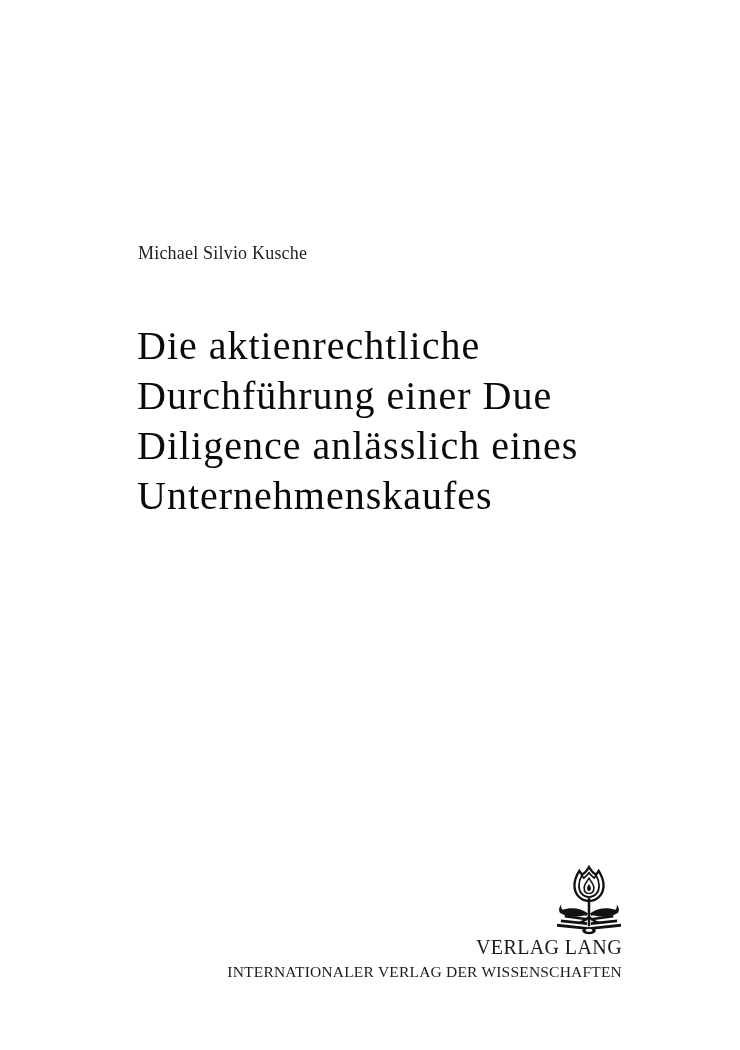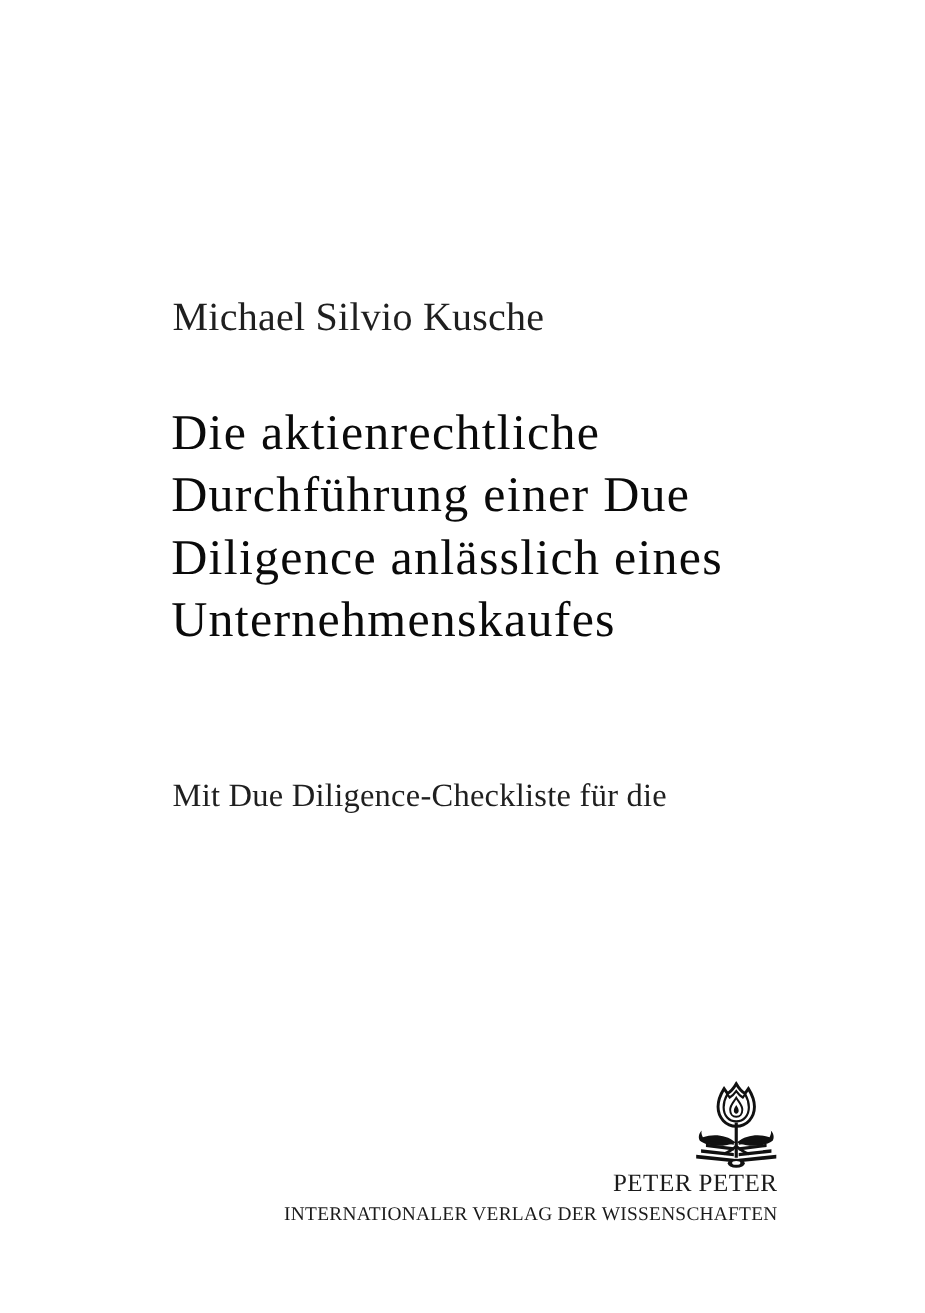--- a/index.html
+++ b/index.html
@@ -13,21 +13,21 @@
     height: 1050px;
     background: #ffffff;
     overflow: hidden;
     font-family: "Liberation Serif", "DejaVu Serif", serif;
     color: #1c1c1c;
   }
   .author {
     position: absolute;
     left: 138px;
     top: 236px;
-    font-size: 32px;
+    font-size: 18px;
     line-height: 34px;
     letter-spacing: 0.2px;
     color: #1f1f1f;
     white-space: nowrap;
   }
   .title {
     position: absolute;
     left: 137px;
     top: 321px;
     margin: 0;
@@ -91,21 +91,20 @@
   <div class="author">Michael Silvio Kusche</div>
 
   <h1 class="title">
     <span class="t-line">Die aktienrechtliche</span>
     <span class="t-line">Durchführung einer Due</span>
     <span class="t-line">Diligence anlässlich eines</span>
     <span class="t-line">Unternehmenskaufes</span>
   </h1>
 
   <div class="subtitle">
-    <span class="s-line">Mit Due Diligence-Checkliste für die</span>
   </div>
 
   <svg class="publisher-logo" viewBox="0 0 68 74" xmlns="http://www.w3.org/2000/svg" fill="none" stroke="none" aria-hidden="true">
 
     <path d="M34,34 L34,63" stroke="#111111" stroke-width="2.6"></path>
 
     <path d="M34,2
              C31.5,6.5 29.5,8.5 26.8,10
              L24,6
              C21.5,10 19,14.5 19,21
@@ -159,17 +158,17 @@
 
     <path d="M55,47 L36,49.8 L36,52.2 L55,49.4 Z" fill="#111111"></path>
     <path d="M59,51.5 L36,54.4 L36,57 L59,54.1 Z" fill="#111111"></path>
     <path d="M63,56 L36,59 L36,61.8 L63,58.8 Z" fill="#111111"></path>
     <path d="M67,60.5 L36,63.7 L36,66.7 L67,63.5 Z" fill="#111111"></path>
 
     <ellipse cx="34" cy="67.5" rx="7" ry="3.8" fill="#111111"></ellipse>
     <ellipse cx="34" cy="67.2" rx="3.4" ry="1.6" fill="#ffffff"></ellipse>
   </svg>
 
-  <div class="publisher-name">PETER PETER</div>
+  <div class="publisher-name">VERLAG LANG</div>
 
   <div class="publisher-tagline">INTERNATIONALER VERLAG DER WISSENSCHAFTEN</div>
 
 </div>
 
 </body></html>

